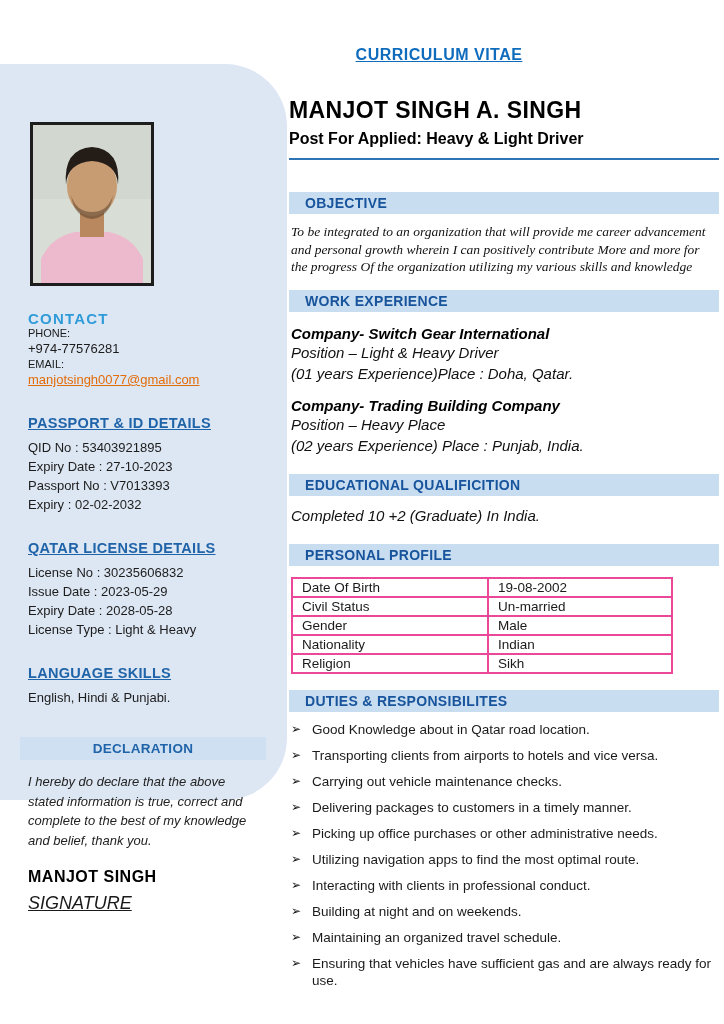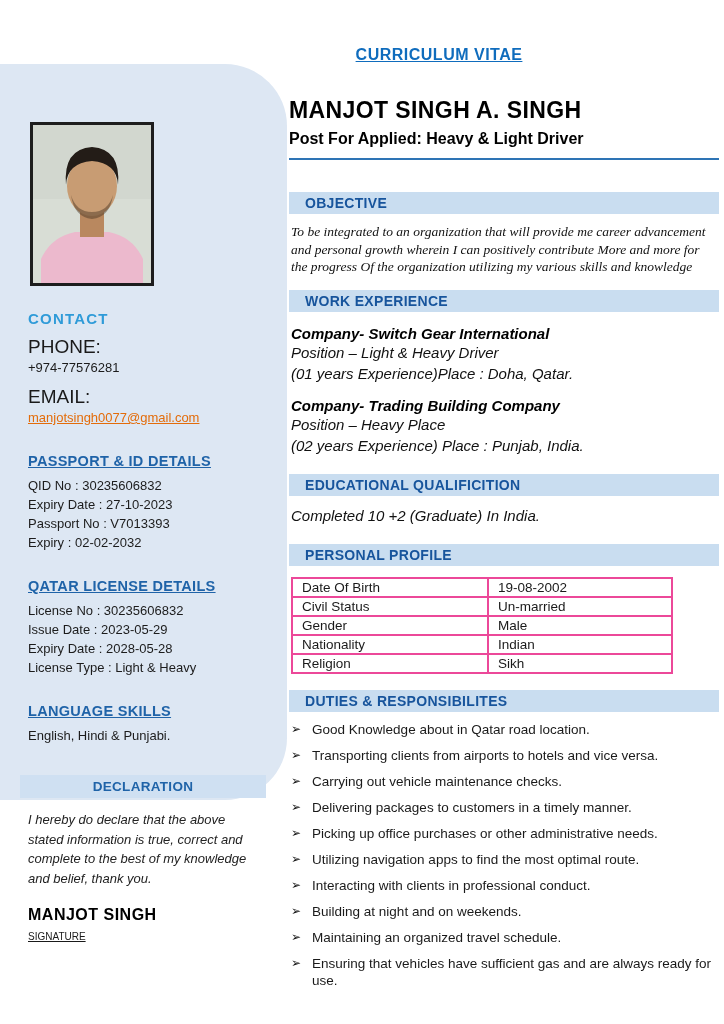--- a/index.html
+++ b/index.html
@@ -17,36 +17,36 @@
   }
   .photo-frame {
     width:124px; height:164px; border:3px solid #1d1d1d; background:#d9ddd6;
     margin:58px 0 0 2px; overflow:hidden;
   }
   .photo-frame svg { display:block; width:100%; height:100%; }
   .side-h1 {
     color:#2f9bd8; font-weight:bold; font-size:15px; letter-spacing:1.2px;
     margin-top:24px;
   }
-  .side-label { font-size:19px; margin-top:9px; }
+  .side-label { font-size:11px; }
   .side-text { font-size:13px; line-height:19px; color:#1c1c1c; }
   .email-link { color:#e36c0a; text-decoration:underline; font-size:13px; cursor:pointer; }
   .side-h2 {
     color:#1f63a8; font-weight:bold; font-size:14.5px; text-decoration:underline;
     letter-spacing:0.3px; margin-top:26px; margin-bottom:7px;
   }
   .decl-bar {
     background:#cfe0f2; color:#1f63a8; font-weight:bold; font-size:13.5px;
     letter-spacing:0.3px; padding:4px 8px; margin:30px -6px 12px -8px;text-align:center;
   }
   .decl-text {
     font-style:italic; font-size:13px; line-height:19.5px; color:#222;
   }
   .decl-name { font-weight:bold; font-size:16px; letter-spacing:0.5px; margin-top:18px; color:#000; }
-  .decl-sign { font-size:10px; text-decoration:underline; margin-top:7px; }
+  .decl-sign { font-size:18px; text-decoration:underline; margin-top:7px;font-style:italic; }
   
   .main { position:absolute; left:289px; top:0; width:430px; }
   .doc-title {
     color:#0f6cbd; font-weight:bold; font-size:16px; letter-spacing:0.5px;
     text-decoration:underline; text-align:center; padding-right:130px; margin-top:46px;
   }
   .name { font-size:23px; font-weight:bold; color:#000; letter-spacing:0.4px; margin-top:33px; }
   .post { font-size:16px; font-weight:bold; color:#000; margin-top:6px; }
   .rule { border-bottom:2px solid #2e74b5; margin-top:10px; }
   .sec-bar {
@@ -92,21 +92,21 @@
       </svg>
     </div>
 
     <div class="side-h1">CONTACT</div>
     <div class="side-label">PHONE:</div>
     <div class="side-text">+974-77576281</div>
     <div class="side-label">EMAIL:</div>
     <div class="side-text"><a class="email-link">manjotsingh0077@gmail.com</a></div>
 
     <div class="side-h2">PASSPORT &amp; ID DETAILS</div>
-    <div class="side-text">QID No : 30235606832</div>
+    <div class="side-text">QID No : 53403921895</div>
     <div class="side-text">Expiry Date : 27-10-2023</div>
     <div class="side-text">Passport No : V7013393</div>
     <div class="side-text">Expiry : 02-02-2032</div>
 
     <div class="side-h2">QATAR LICENSE DETAILS</div>
     <div class="side-text">License No : 30235606832</div>
     <div class="side-text">Issue Date : 2023-05-29</div>
     <div class="side-text">Expiry Date : 2028-05-28</div>
     <div class="side-text">License Type : Light &amp; Heavy</div>
 

